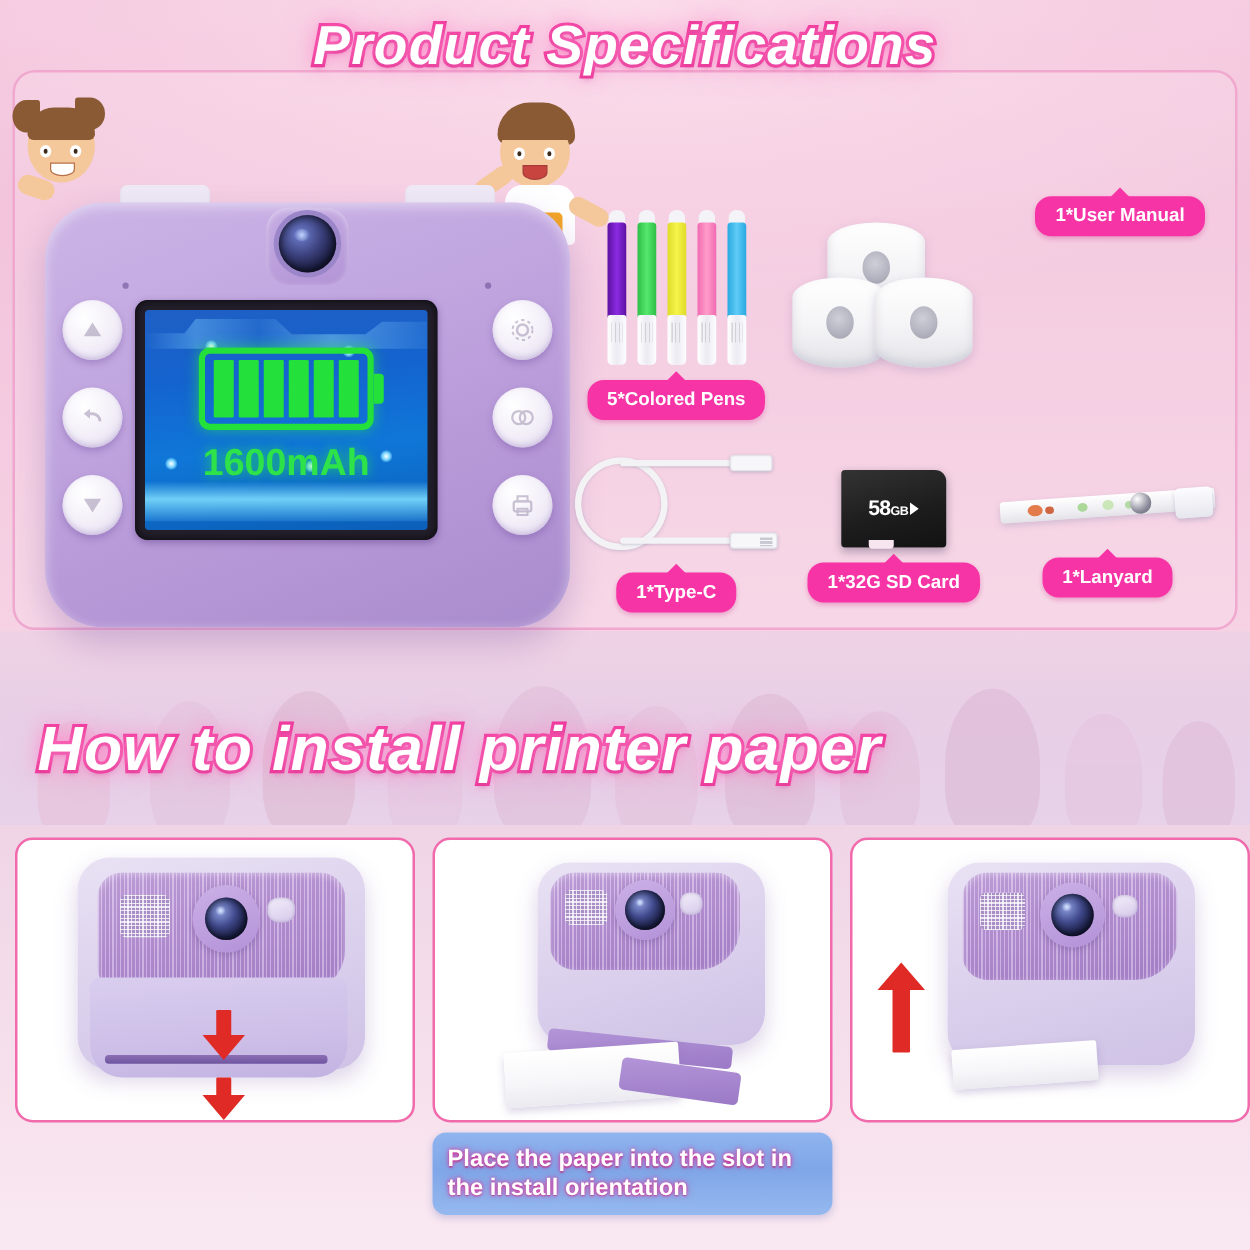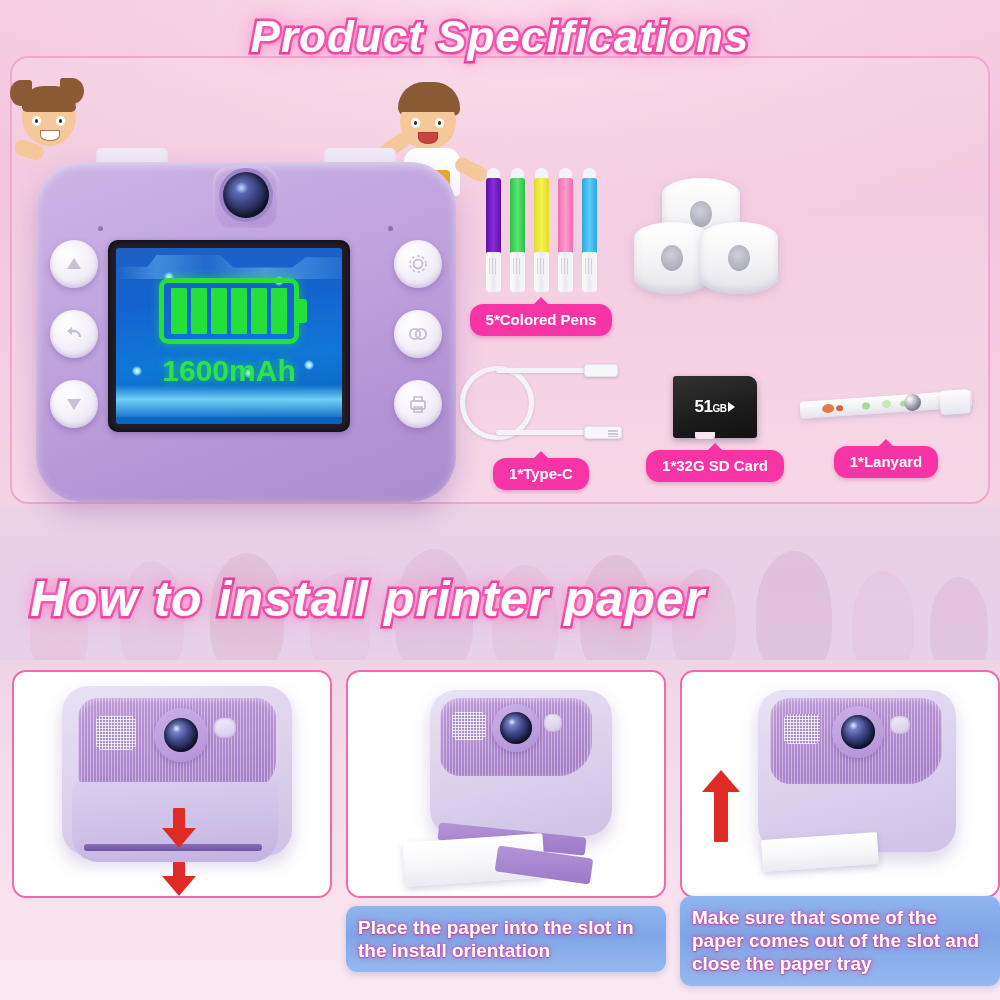--- a/index.html
+++ b/index.html
@@ -607,38 +607,39 @@
       <div class="roll" style="left:2px; top:44px; width:76px; height:72px;">
         <div class="hole" style="width:22px; height:26px;"></div>
       </div>
       <div class="roll" style="left:68px; top:44px; width:78px; height:72px;">
         <div class="hole" style="width:22px; height:26px;"></div>
       </div>
     </div>
   </div>
 
   <div class="acc" style="left:823px; top:145px; width:146px;">
+    <div class="badge">1*User Manual</div>
   </div>
 
   <div class="acc" style="left:458px; top:360px; width:166px;">
     <div class="acc-art cable">
       <div class="loop"></div>
       <div class="wire" style="left:40px; top:8px; width:96px;"></div>
       <div class="wire" style="left:40px; top:70px; width:96px;"></div>
       <div class="plug" style="left:128px; top:4px; width:34px;"></div>
       <div class="plug usb" style="left:128px; top:66px; width:38px;"></div>
     </div>
     <div class="badge">1*Type-C</div>
   </div>
 
   <div class="acc" style="left:655px; top:376px; width:120px;">
     <div class="acc-art">
       <div class="sd">
         <span class="sd-text">
-          <span>51</span><small>GB</small><i class="sd-tri"></i>
+          <span>58</span><small>GB</small><i class="sd-tri"></i>
         </span>
       </div>
     </div>
     <div class="badge">1*32G SD Card</div>
   </div>
 
   <div class="acc" style="left:796px; top:378px; width:180px;">
     <div class="acc-art lanyard">
       <div class="strap">
         <div class="motif" style="left:22px; top:4px; width:12px; height:9px; background:#e0652e;"></div>
@@ -694,15 +695,14 @@
       <div class="p-lens-base" style="left:94px; top:22px; width:52px; height:52px;"></div>
       <div class="p-lens" style="left:103px; top:31px; width:34px; height:34px;"></div>
       <div class="p-flash" style="left:152px; top:32px; width:20px; height:18px;"></div>
       <div class="p-paper" style="left:24px; top:152px; width:116px; height:32px; transform:rotate(-4deg); border-radius:2px;"></div>
       <div class="arrow-stem" style="left:-24px; top:106px; width:14px; height:52px;"></div>
       <div class="arrow-head-up" style="left:-36px; top:86px;"></div>
     </div>
   </div>
 
   <div class="caption" id="caption-2">Place the paper into the slot in the install orientation</div>
-  <div class="caption" id="caption-3">Make sure that some of the paper comes out of the slot and close the paper tray</div>
 
 </div>
 
 </body></html>

